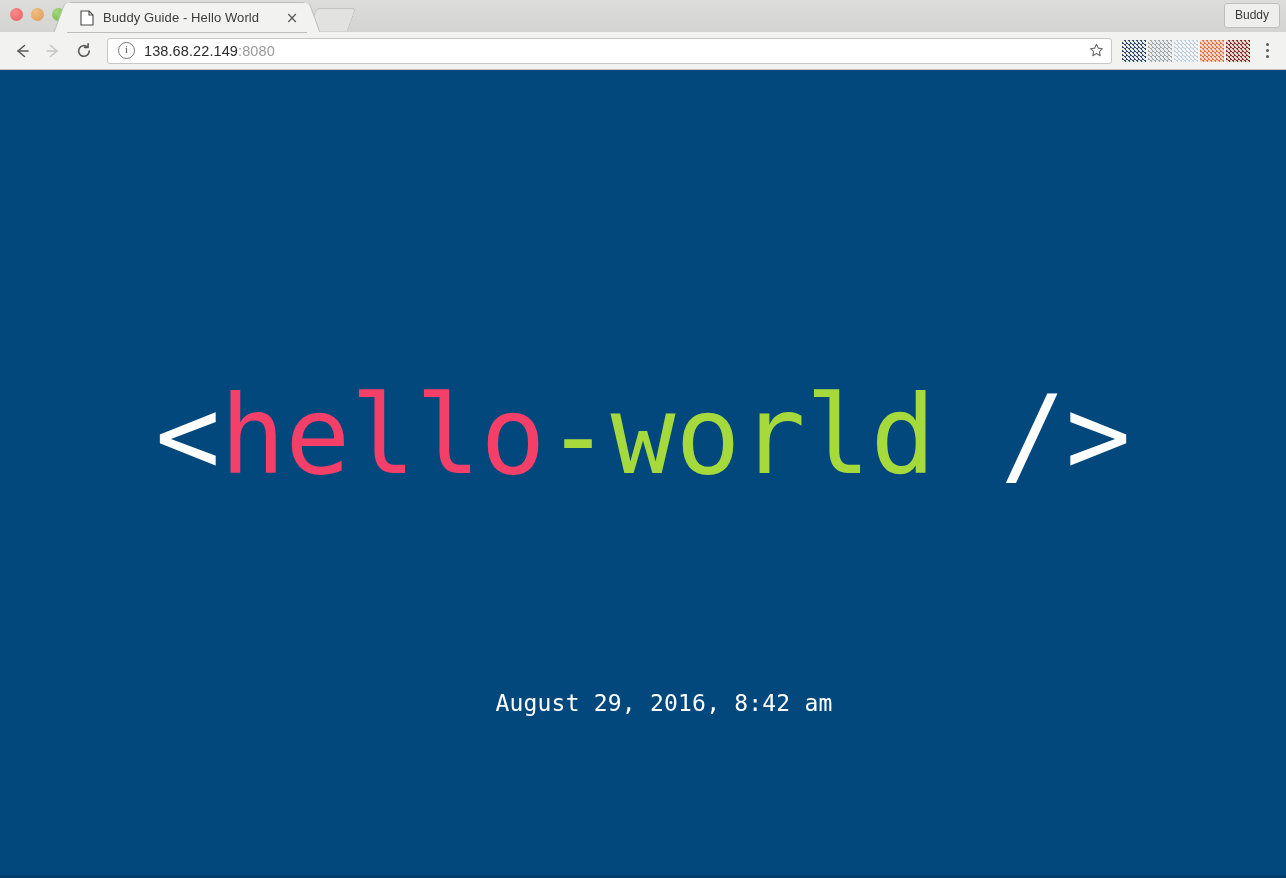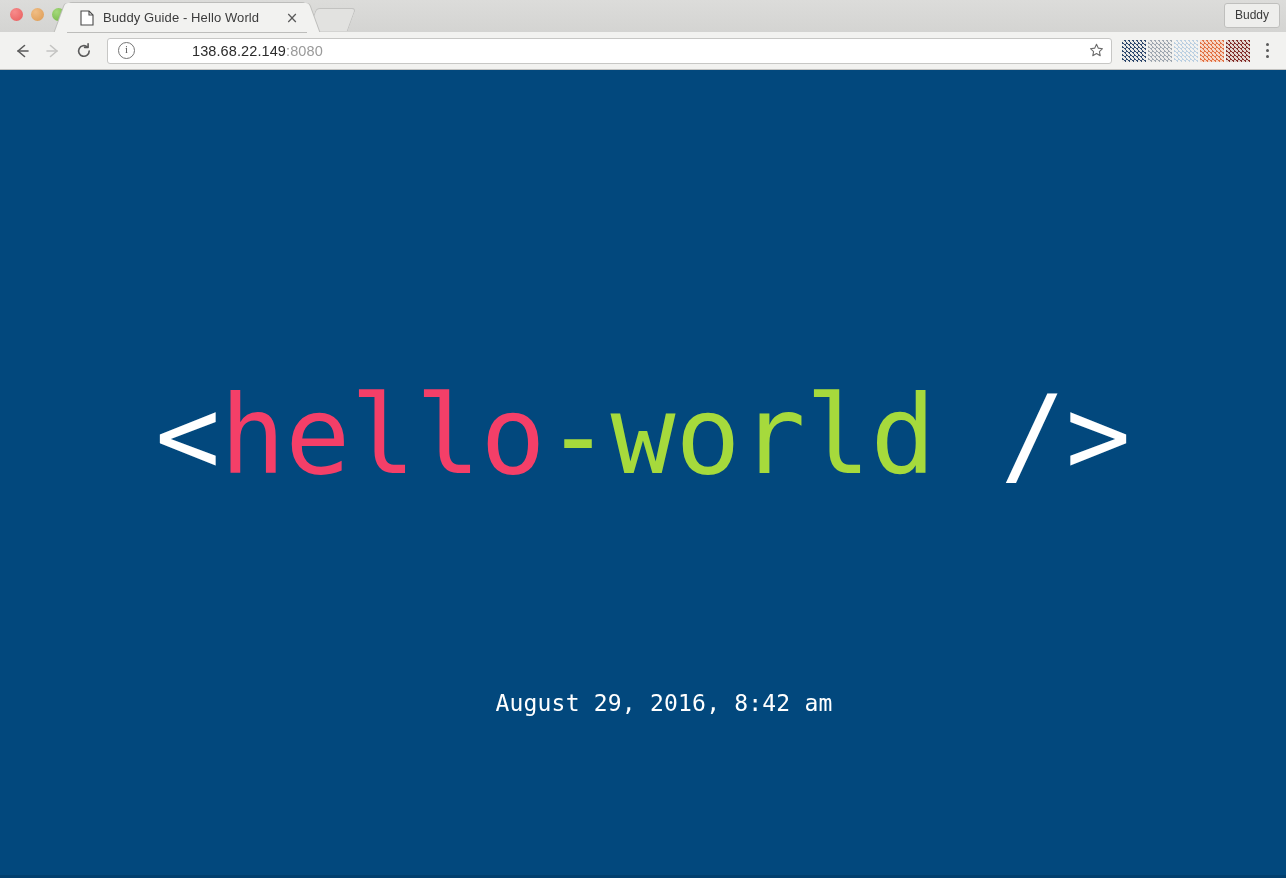--- a/index.html
+++ b/index.html
@@ -161,21 +161,20 @@
     height: 26px;
     background: #ffffff;
     border: 1px solid #c7c7c5;
     border-radius: 3px;
     display: flex;
     align-items: center;
     padding: 0 6px 0 10px;
     margin: 0 6px 0 6px;
     box-sizing: border-box;
     min-width: 0;
-    gap: 48px;
   }
   .info-icon {
     width: 15px; height: 15px;
     flex: 0 0 15px;
     border: 1.3px solid #757575;
     border-radius: 50%;
     position: relative;
     margin-right: 9px;
   }
   .info-icon:before {

